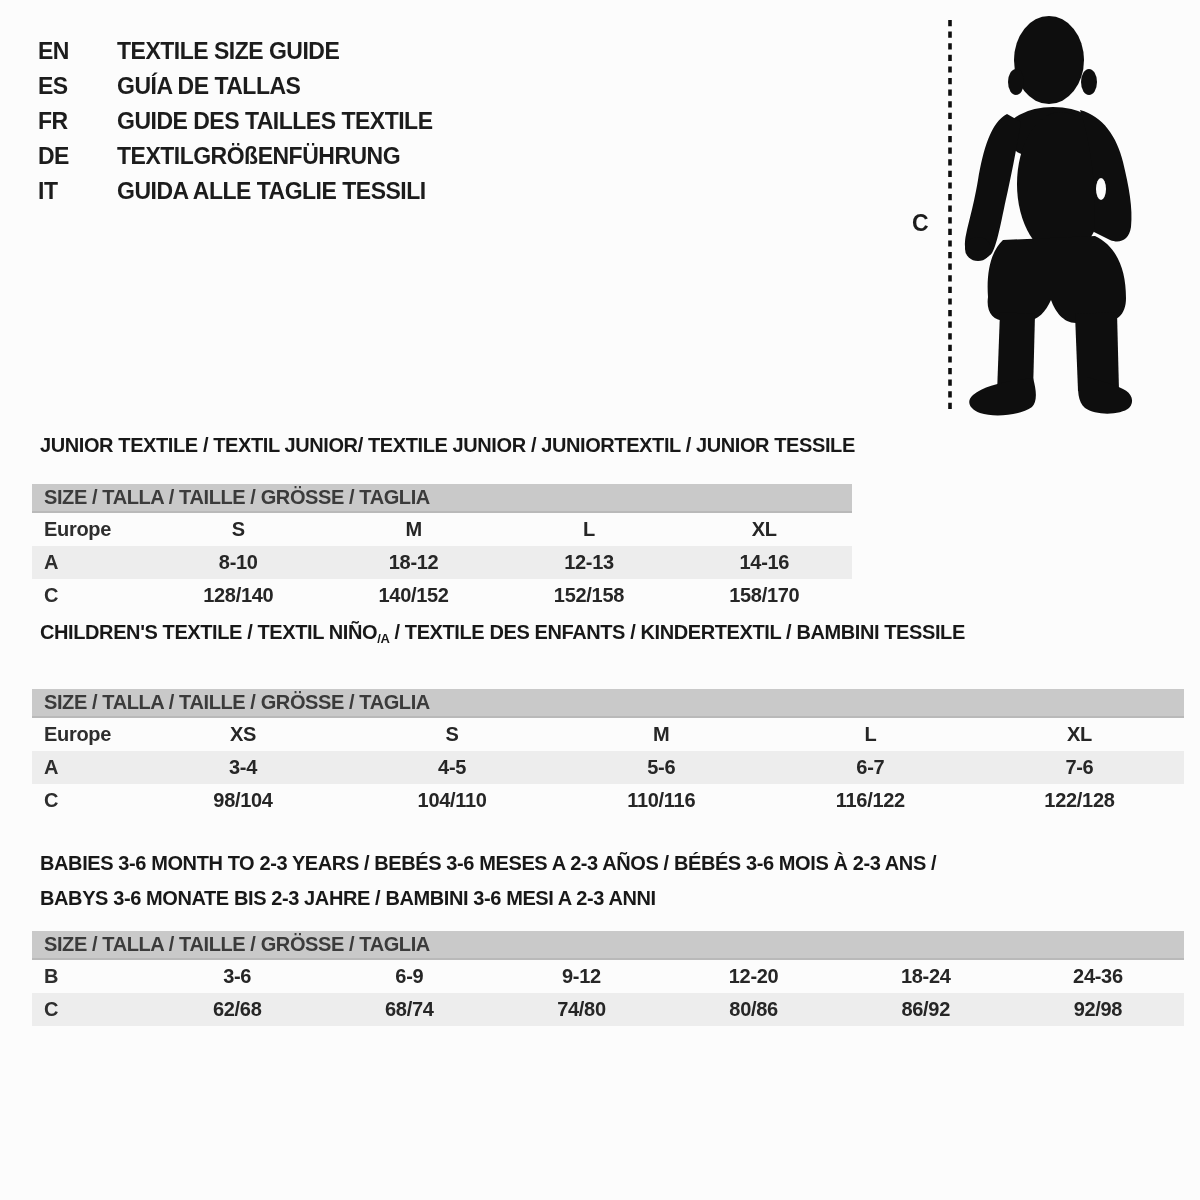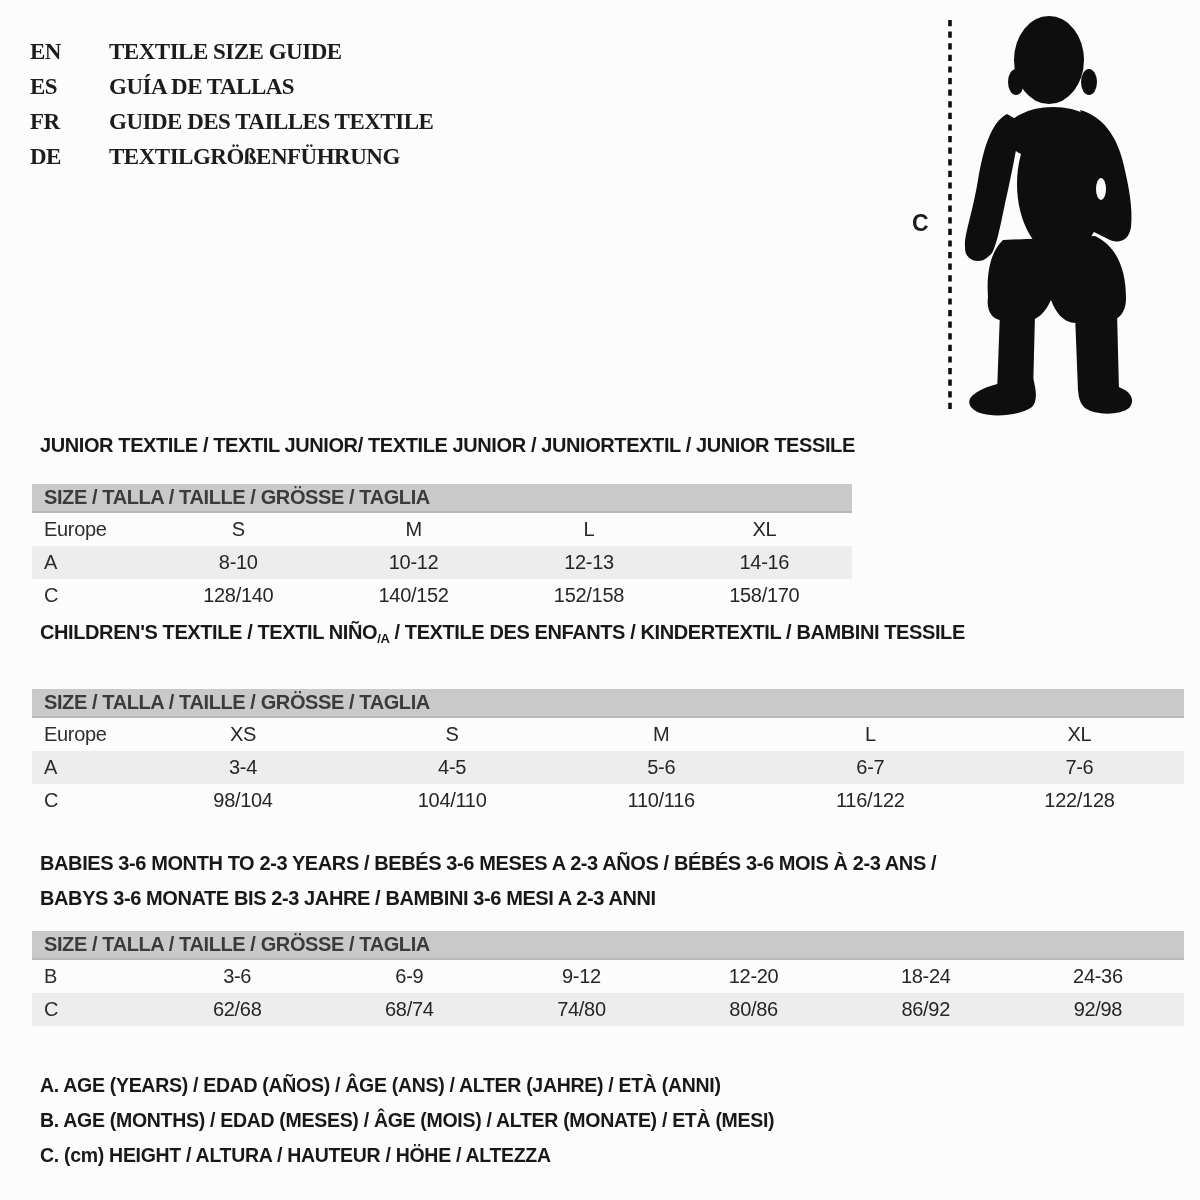--- a/index.html
+++ b/index.html
@@ -3,21 +3,21 @@
 <meta charset="utf-8">
 <style>
   html,body{margin:0;padding:0;background:#fff;}
   .page{
     position:relative;width:1200px;height:1200px;background:#fcfcfc;
     font-family:"Liberation Sans","DejaVu Sans",sans-serif;
     color:var(--text,#1c1c1c);overflow:hidden;
     -webkit-font-smoothing:antialiased;
   }
   
-  .lang-block{position:absolute;left:30px;top:34px;font-family:Liberation Serif, serif;}
+  .lang-block{position:absolute;left:38px;top:34px;}
   .lang-row{display:flex;height:35px;align-items:center;}
   .lang-code{width:79px;font-size:23px;font-weight:700;letter-spacing:-0.5px;}
   .lang-title{font-size:23px;font-weight:700;letter-spacing:-0.5px;white-space:nowrap;}
   
   .figure{position:absolute;left:945px;top:12px;width:200px;height:410px;}
   .figure svg{display:block;width:100%;height:100%;}
   .sil{fill:var(--sil,#0e0e0e);}
   .sil-hole{fill:#fcfcfc;}
   .dash{stroke:var(--sil,#0e0e0e);stroke-width:3.6;stroke-dasharray:6.2 5.4;fill:none;}
   .c-label{position:absolute;left:912px;top:210px;font-size:23px;font-weight:700;}
@@ -35,21 +35,21 @@
   .table-band{
     height:27px;background:var(--band,#c9c9c9);border-bottom:2px solid #b9b9b9;
     display:flex;align-items:center;padding-left:12px;
     font-size:20px;font-weight:700;letter-spacing:-0.4px;color:var(--bandText,#3b3b3b);
   }
   .tbl{display:table;width:100%;table-layout:fixed;border-collapse:collapse;}
   .trow{display:table-row;height:33px;}
   .trow.shaded{background:var(--stripe,#ededed);}
   .tcell{
     display:table-cell;vertical-align:middle;text-align:center;
-    font-size:20px;font-weight:400;letter-spacing:-0.3px;color:#262626;
+    font-size:20px;font-weight:700;letter-spacing:-0.3px;color:#262626;
   }
   .tcell.label{text-align:left;padding-left:12px;color:#2e2e2e;}
   .t1 .tcell.label{width:13%;}
   .t2 .tcell.label{width:8.2%;}
   .t3 .tcell.label{width:9.3%;}
   
   .legend{position:absolute;left:40px;top:1068px;}
   .legend-line{height:35px;line-height:35px;font-size:19.5px;font-weight:700;
     letter-spacing:-0.3px;white-space:nowrap;color:#181818;}
 </style>
@@ -67,20 +67,24 @@
       <span class="lang-code">ES</span>
       <span class="lang-title">GUÍA DE TALLAS</span>
     </div>
     <div class="lang-row">
       <span class="lang-code">FR</span>
       <span class="lang-title">GUIDE DES TAILLES TEXTILE</span>
     </div>
     <div class="lang-row">
       <span class="lang-code">DE</span>
       <span class="lang-title">TEXTILGRÖßENFÜHRUNG</span>
+    </div>
+    <div class="lang-row">
+      <span class="lang-code">IT</span>
+      <span class="lang-title">GUIDA ALLE TAGLIE TESSILI</span>
     </div>
   </section>
 
   <div class="figure">
     <svg viewBox="0 0 200 410">
       <line class="dash" x1="5" y1="8" x2="5" y2="400"></line>
       <g class="sil">
         <ellipse cx="104" cy="48" rx="35" ry="44"></ellipse>
         <ellipse cx="71" cy="70" rx="8" ry="13"></ellipse>
         <ellipse cx="144" cy="70" rx="8" ry="13"></ellipse>
@@ -109,21 +113,21 @@
         <div class="trow">
           <div class="tcell label">Europe</div>
           <div class="tcell">S</div>
           <div class="tcell">M</div>
           <div class="tcell">L</div>
           <div class="tcell">XL</div>
         </div>
         <div class="trow shaded">
           <div class="tcell label">A</div>
           <div class="tcell">8-10</div>
-          <div class="tcell">10-12</div>
+          <div class="tcell">18-12</div>
           <div class="tcell">12-13</div>
           <div class="tcell">14-16</div>
         </div>
         <div class="trow">
           <div class="tcell label">C</div>
           <div class="tcell">128/140</div>
           <div class="tcell">140/152</div>
           <div class="tcell">152/158</div>
           <div class="tcell">158/170</div>
         </div>
@@ -186,19 +190,14 @@
           <div class="tcell">62/68</div>
           <div class="tcell">68/74</div>
           <div class="tcell">74/80</div>
           <div class="tcell">80/86</div>
           <div class="tcell">86/92</div>
           <div class="tcell">92/98</div>
         </div>
       </div>
   </div>
 
-  <section class="legend">
-    <div class="legend-line">A. AGE (YEARS) / EDAD (AÑOS) / ÂGE (ANS) / ALTER (JAHRE) / ETÀ (ANNI)</div>
-    <div class="legend-line">B. AGE (MONTHS) / EDAD (MESES) / ÂGE (MOIS) / ALTER (MONATE) / ETÀ (MESI)</div>
-    <div class="legend-line">C. (cm) HEIGHT / ALTURA / HAUTEUR / HÖHE / ALTEZZA</div>
-  </section>
 
 </div>
 
 </body></html>

